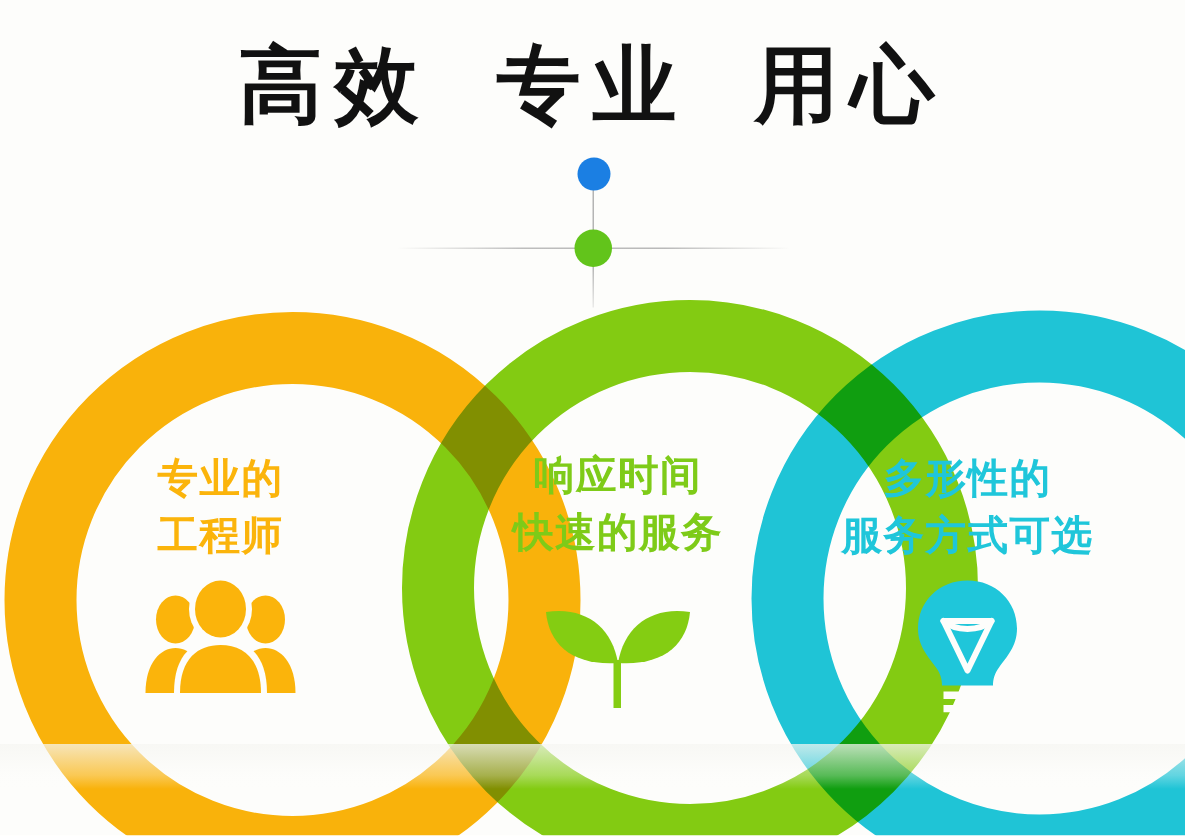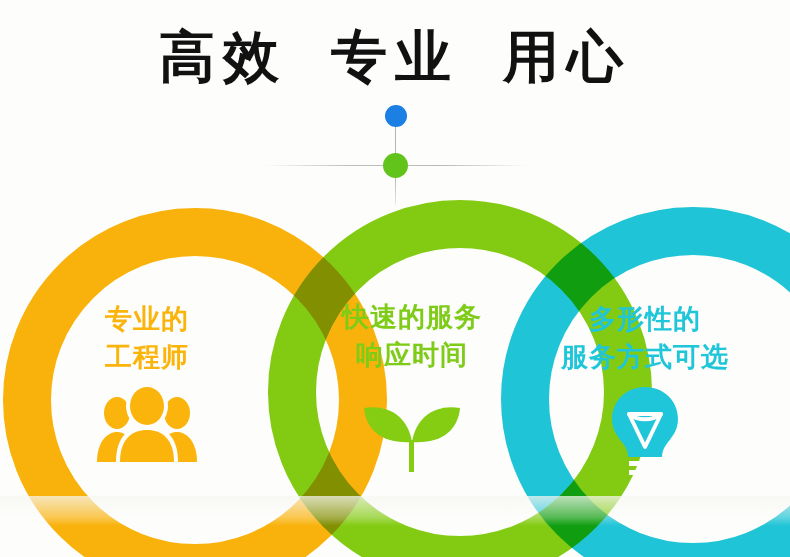--- a/index.html
+++ b/index.html
@@ -206,22 +206,22 @@
       <path d="M66 76 C66 56 76 46 86 46 C96 46 106 56 106 76 Z" fill="#fbb40b"></path>
 
       <ellipse cx="56" cy="20" rx="21" ry="23" fill="#fdfdfb"></ellipse>
       <path d="M25 76 C25 50 38 40 56 40 C74 40 87 50 87 76 Z" fill="#fdfdfb"></path>
       <ellipse cx="56" cy="20" rx="17" ry="19" fill="#fbb40b"></ellipse>
       <path d="M29 76 C29 53 41 44 56 44 C71 44 83 53 83 76 Z" fill="#fbb40b"></path>
     </svg>
   </div>
 
   <div class="ring-content" id="content-green">
+    <div class="ring-text">响应时间</div>
     <div class="ring-text">快速的服务</div>
-    <div class="ring-text">响应时间</div>
   </div>
   <div class="icon-wrap" id="icon-sprout">
     <svg width="120" height="90" viewBox="0 0 120 90">
 
       <path d="M60 60 C30 62 14 48 12 26 C38 22 56 36 60 60 Z" fill="#84cd12"></path>
 
       <path d="M60 60 C90 62 106 48 108 26 C82 22 64 36 60 60 Z" fill="#84cd12"></path>
 
       <rect x="57" y="58" width="5" height="32" fill="#84cd12"></rect>
     </svg>

